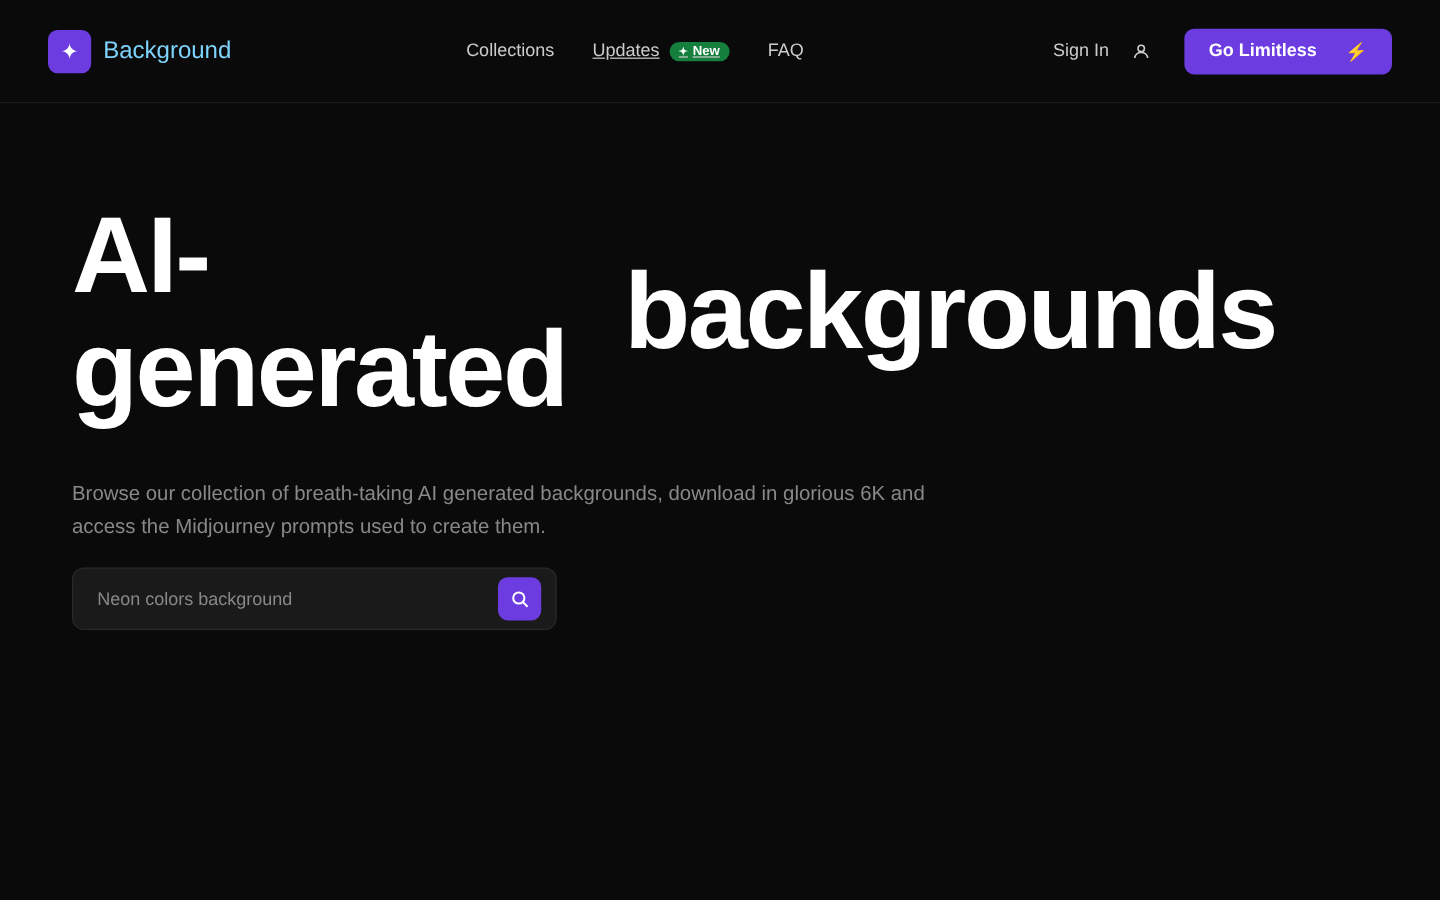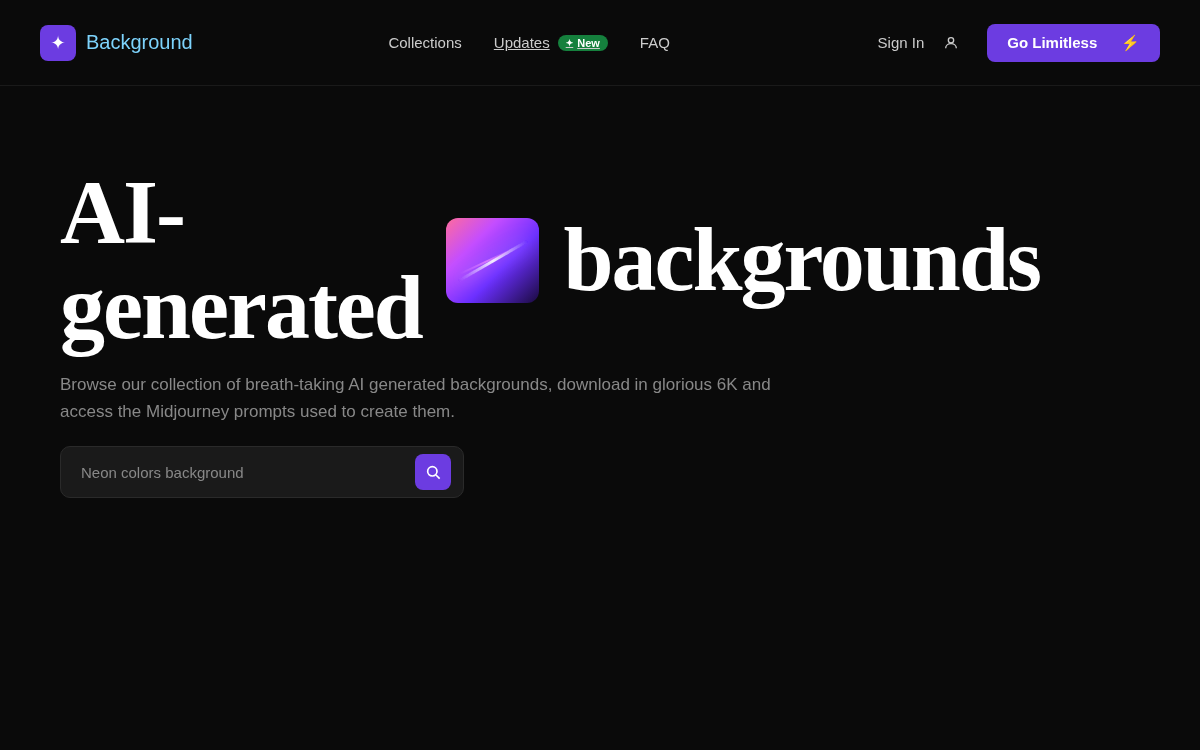--- a/index.html
+++ b/index.html
@@ -119,22 +119,21 @@
       padding: 80px 60px 60px;
       max-width: 1100px;
     }
 
     .hero-headline {
       font-size: 90px;
       font-weight: 800;
       line-height: 1.05;
       letter-spacing: -2px;
       color: #ffffff;
-      margin-bottom: 16px;
-      font-family: Liberation Serif, serif;
+      margin-bottom: 43px;
     }
 
     .hero-headline-line1 {
       display: flex;
       align-items: center;
       gap: 20px;
     }
 
     .hero-img-inline {
       display: inline-block;

